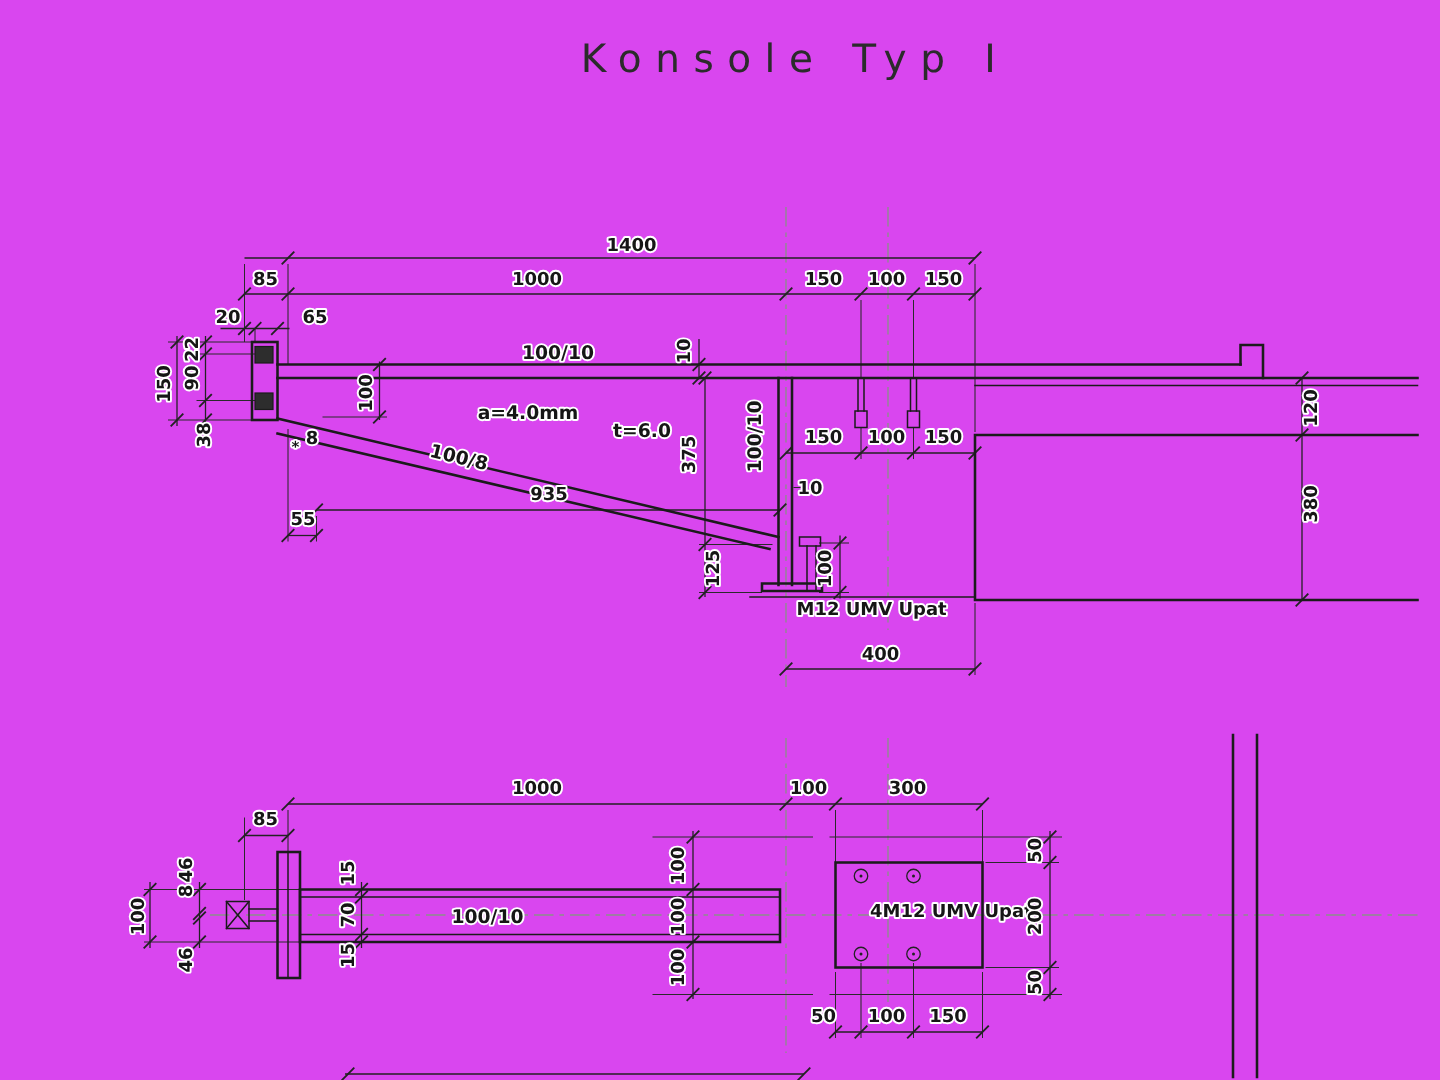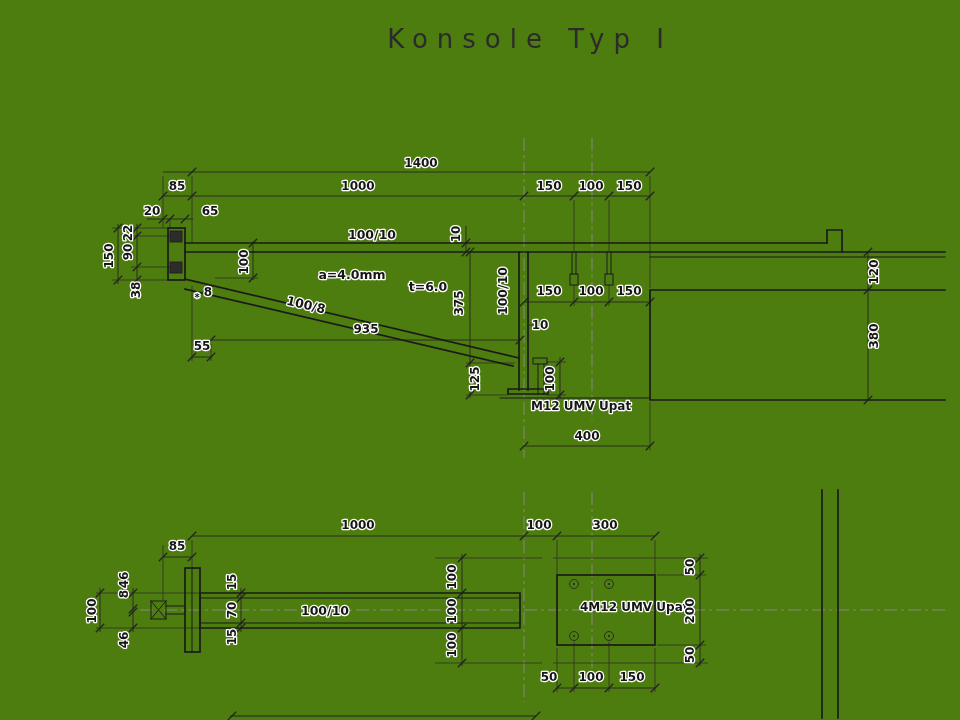--- a/index.html
+++ b/index.html
@@ -1,16 +1,16 @@
 <!DOCTYPE html>
 <html><head>
 <meta charset="utf-8">
 <style>
   html,body { margin:0; padding:0; background:#ffffff; }
-  .page { width:960px; height:720px; background:#4d7c0f; overflow:hidden; }
+  .page { width:960px; height:720px; background:#d946ef; overflow:hidden; }
   svg { display:block; }
   text { font-family:"DejaVu Sans","Liberation Sans",sans-serif; fill:#161616;
          font-size:12px; font-weight:600; text-anchor:middle;
          paint-order:stroke; stroke:#ffffff; stroke-width:2.5px; stroke-linejoin:round; }
   .start { text-anchor:start; }
   .lbl   { font-weight:700; font-size:12.5px; }
   .small { font-size:10px; }
   .title { font-size:26px; font-weight:400; letter-spacing:9px; stroke-width:0; fill:#2b2b2b; }
   .geo   { stroke:#1b1b1b; stroke-width:1.7; fill:none; stroke-linecap:square; }
   .thin  { stroke-width:1; }

